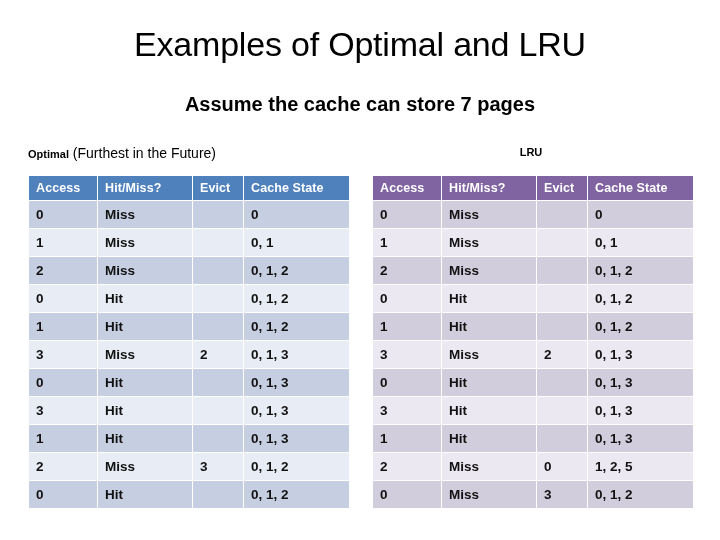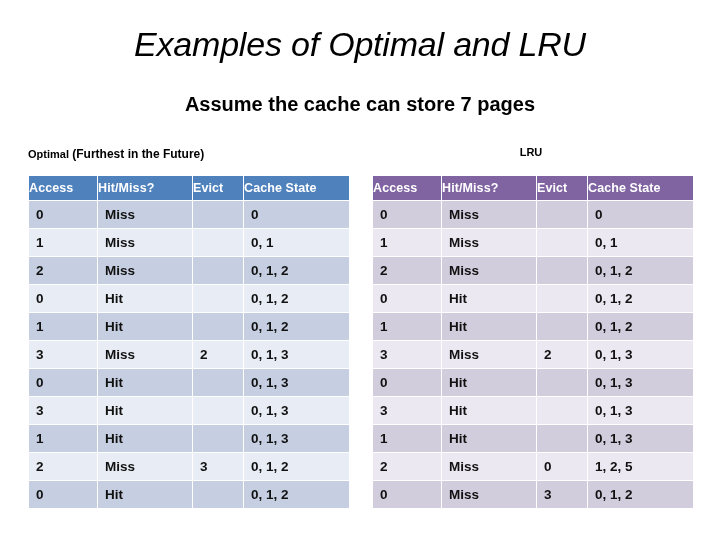--- a/index.html
+++ b/index.html
@@ -21,21 +21,20 @@
     position: absolute;
     top: 22px;
     left: 0;
     width: 720px;
     text-align: center;
     font-size: 34px;
     font-weight: 400;
     letter-spacing: -0.2px;
     line-height: 44px;
     color: #000000;
-    font-style: italic;
   }
   .slide-subtitle {
     position: absolute;
     top: 90px;
     left: 0;
     width: 720px;
     text-align: center;
     font-size: 20px;
     font-weight: 700;
     line-height: 28px;
@@ -49,21 +48,21 @@
     color: #000000;
     white-space: nowrap;
   }
   #caption-optimal {
     top: 143px;
     left: 28px;
     font-size: 15px;
     line-height: 20px;
   }
   #caption-optimal .cap-main { font-size: 11px; font-weight: 700; }
-  #caption-optimal .cap-sub  { font-size: 12px; font-weight: 700; }
+  #caption-optimal .cap-sub  { font-size: 14px; font-weight: 400; }
   #caption-lru {
     top: 142px;
     left: 372px;
     width: 318px;
     text-align: center;
     font-size: 11px;
     line-height: 20px;
   }
 
   
@@ -79,21 +78,21 @@
     width: 319px;
   }
   #table-lru {
     top: 175px;
     left: 372px;
     width: 318px;
   }
 
   .cache-table th {
     height: 24px;
-    padding: 0 0;
+    padding: 0 7px;
     text-align: left;
     font-size: 12.5px;
     font-weight: 700;
     color: #ffffff;
     letter-spacing: 0.1px;
     vertical-align: middle;
     white-space: nowrap;
     margin-left: 40px;
   }
   .cache-table td {

